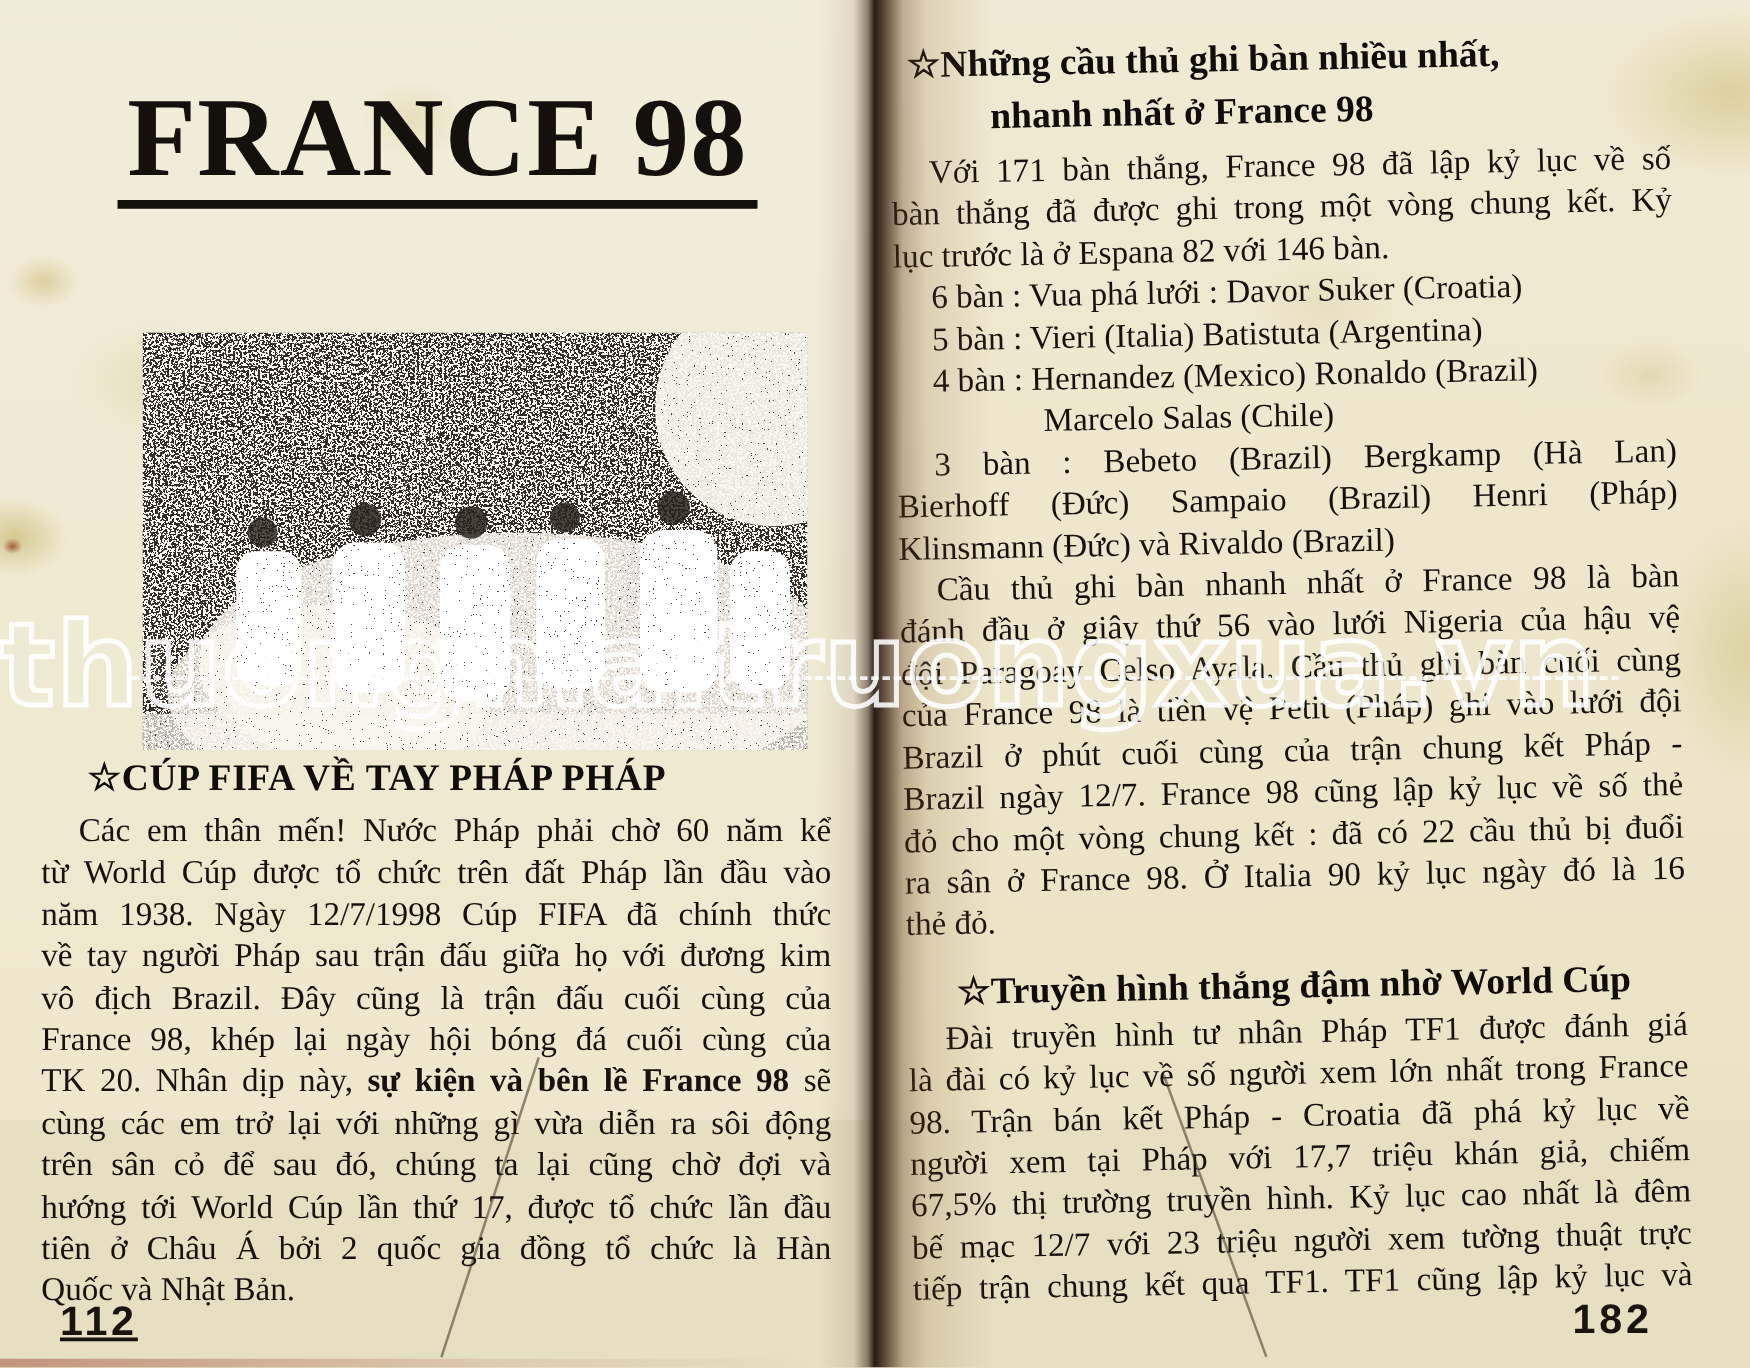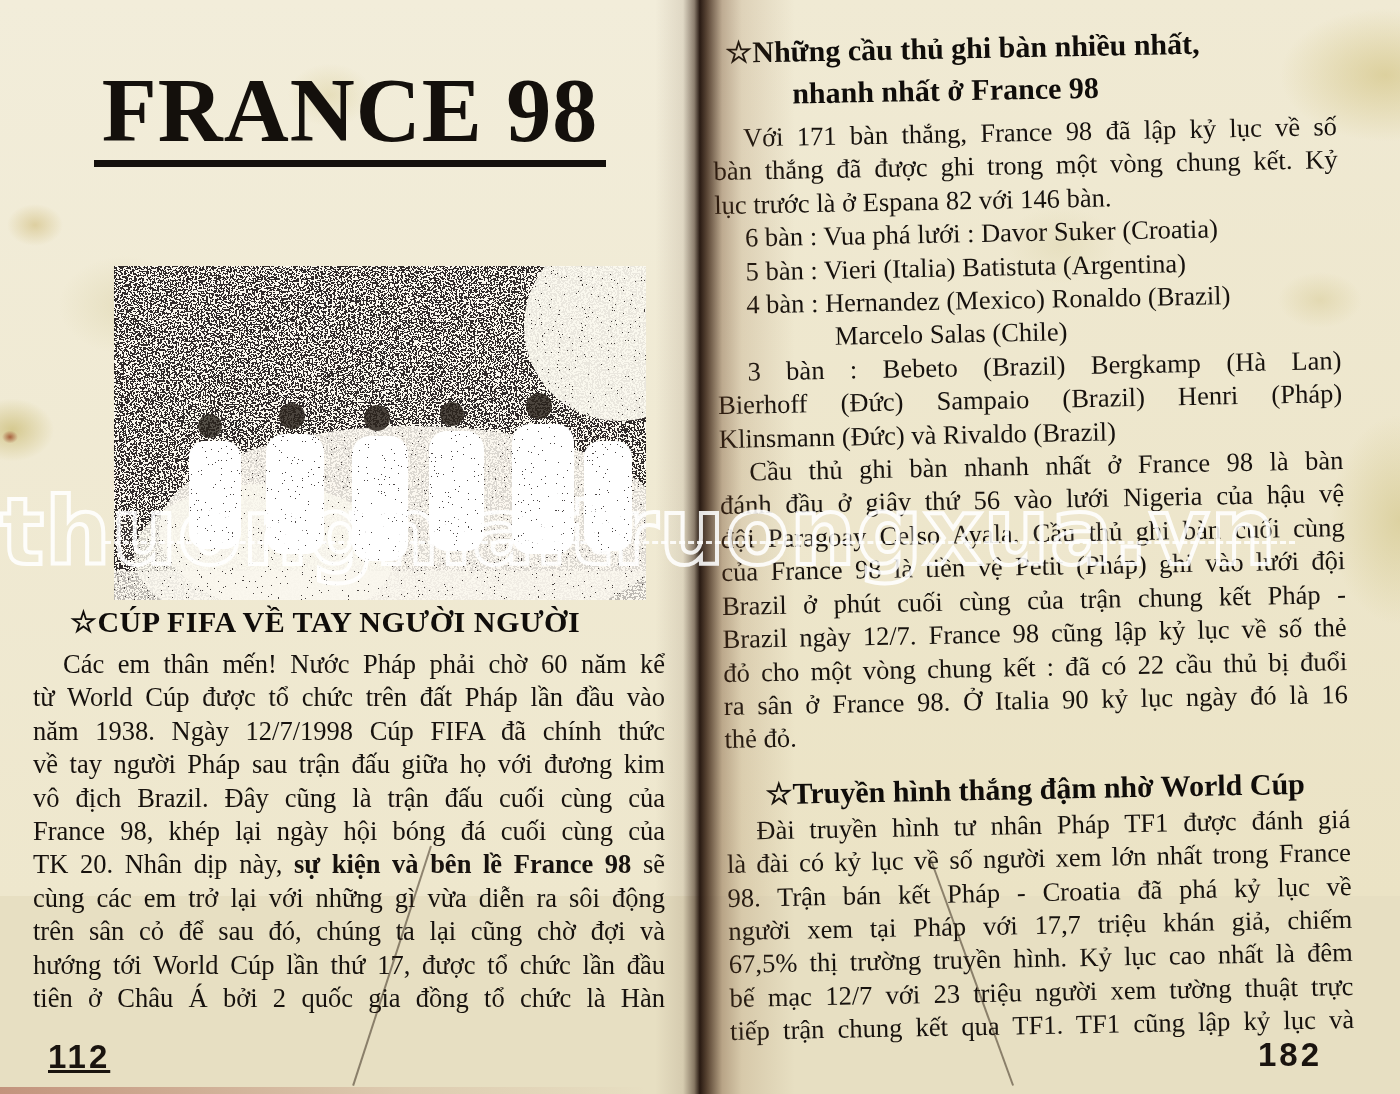--- a/index.html
+++ b/index.html
@@ -152,33 +152,34 @@
         <rect x="152" y="168" width="58" height="120" rx="18" fill="#ffffff"></rect>
         <rect x="238" y="170" width="56" height="125" rx="18" fill="#ffffff"></rect>
         <rect x="315" y="165" width="55" height="120" rx="18" fill="#ffffff"></rect>
         <rect x="398" y="158" width="62" height="130" rx="18" fill="#ffffff"></rect>
         <rect x="470" y="175" width="48" height="110" rx="16" fill="#ffffff"></rect>
       </g>
       <rect width="532" height="334" fill="#1b1712" filter="url(#fSparse)" opacity="0.8"></rect>
     </svg>
   </div>
 
-  <div id="left-section-heading">☆CÚP FIFA VỀ TAY NGƯỜI NGƯỜI</div>
+  <div id="left-section-heading">☆CÚP FIFA VỀ TAY PHÁP PHÁP</div>
   <div id="left-paragraph">
       <div class="tline just ind">Các em thân mến! Nước Pháp phải chờ 60 năm kể</div>
       <div class="tline just">từ World Cúp được tổ chức trên đất Pháp lần đầu vào</div>
       <div class="tline just">năm 1938. Ngày 12/7/1998 Cúp FIFA đã chính thức</div>
       <div class="tline just">về tay người Pháp sau trận đấu giữa họ với đương kim</div>
       <div class="tline just">vô địch Brazil. Đây cũng là trận đấu cuối cùng của</div>
       <div class="tline just">France 98, khép lại ngày hội bóng đá cuối cùng của</div>
       <div class="tline just">TK 20. Nhân dịp này, <b>sự kiện và bên lề France 98</b> sẽ</div>
       <div class="tline just">cùng các em trở lại với những gì vừa diễn ra sôi động</div>
       <div class="tline just">trên sân cỏ để sau đó, chúng ta lại cũng chờ đợi và</div>
       <div class="tline just">hướng tới World Cúp lần thứ 17, được tổ chức lần đầu</div>
       <div class="tline just">tiên ở Châu Á bởi 2 quốc gia đồng tổ chức là Hàn</div>
+      <div class="tline">Quốc và Nhật Bản.</div>
     </div>
 
   <div class="page-number" id="pagenum-left">112</div>
 </div>
 
 <div class="page" id="page-right"></div>
 
 <div id="right-content">
   <div class="r-heading" id="r-heading-l1">☆Những cầu thủ ghi bàn nhiều nhất,</div>
   <div class="r-heading" id="r-heading-l2">nhanh nhất ở France 98</div>

